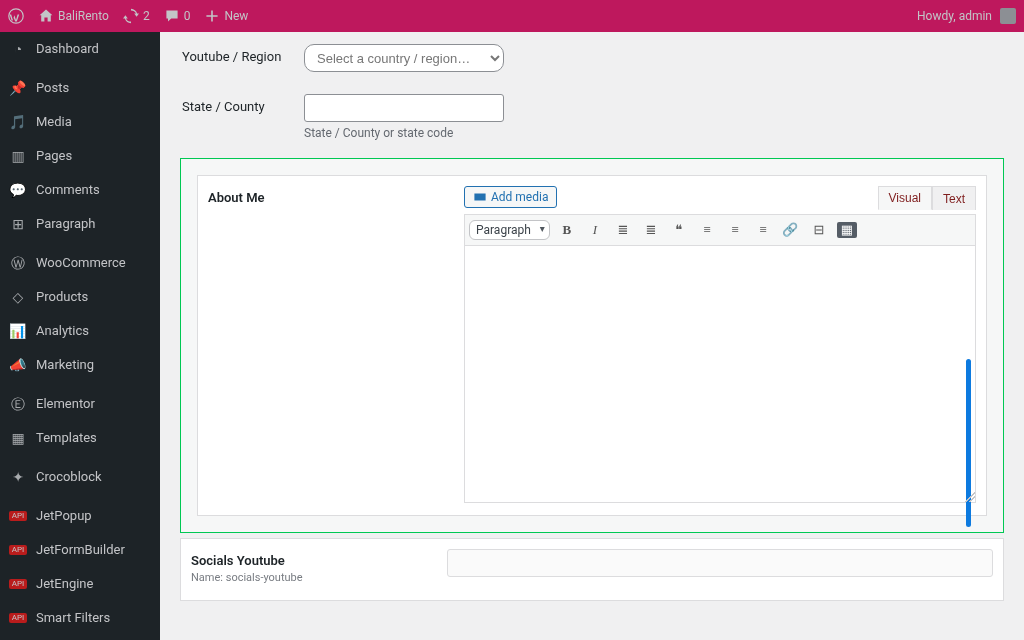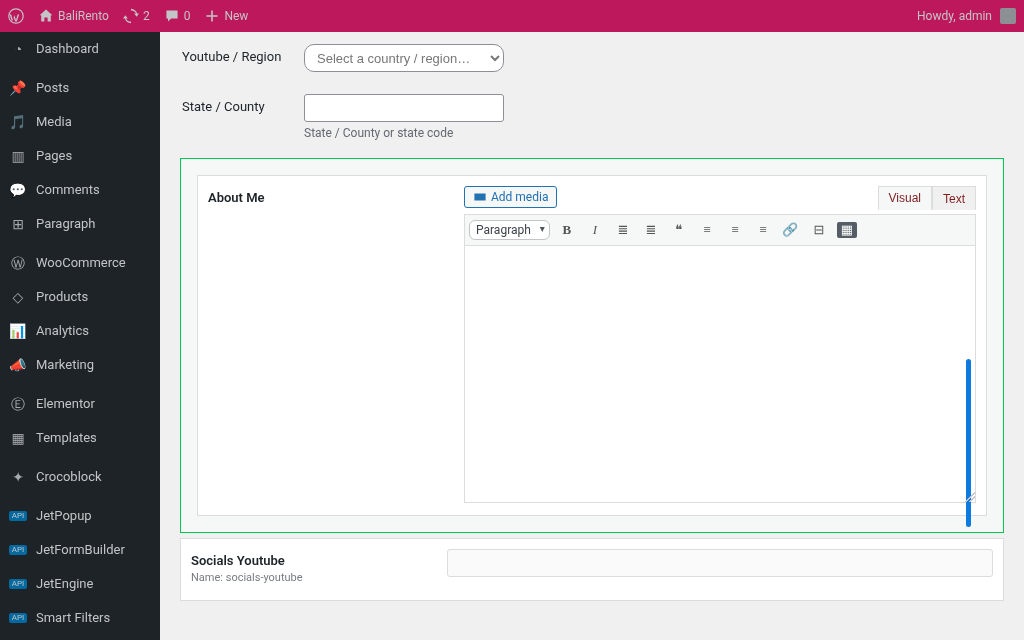--- a/index.html
+++ b/index.html
@@ -9,21 +9,21 @@
   .adminbar-item { display: flex; align-items: center; gap: 4px; color: #c3c4c7; cursor: pointer; }
   .adminbar svg { width: 16px; height: 16px; fill: currentColor; }
   .ab-avatar { width: 16px; height: 16px; background: #8c8f94; border-radius: 2px; margin-left: 4px; }
 
   .layout { display: flex; min-height: calc(100vh - 32px); }
   .sidebar { width: 160px; background: #1d2327; color: #c3c4c7; font-size: 13px; flex-shrink: 0; }
   .menu li { list-style: none; }
   .menu-item { display: flex; align-items: center; padding: 7px 8px; color: #c3c4c7; cursor: pointer; line-height: 1.2; gap: 8px; }
   .menu-item .mi-icon { width: 20px; height: 20px; display: inline-flex; align-items: center; justify-content: center; font-size: 14px; color: #a7aaad; }
   .menu-sep { height: 5px; }
-  .api-badge { font-size: 8px; background: #0369a1; border-radius: 2px; padding: 1px 3px; color: #c3c4c7; line-height: 1; text-align: center; }
+  .api-badge { font-size: 8px; background: #b91c1c; border-radius: 2px; padding: 1px 3px; color: #c3c4c7; line-height: 1; text-align: center; }
 
   .main { flex: 1; padding: 0 20px 20px; position: relative; }
   .form-table { width: 100%; }
   .form-table tr { vertical-align: top; }
   .form-table th { text-align: left; font-weight: 400; width: 120px; padding: 15px 10px 15px 0; font-size: 13px; color: #1d2327; }
   .form-table td { padding: 10px 0; }
   .regular-text { width: 200px; padding: 3px 8px; border: 1px solid #8c8f94; border-radius: 3px; font-size: 13px; background: #fff; height: 28px; }
   select.regular-text { color: #777; border-radius: 10px; }
   .desc { color: #646970; font-size: 12px; margin-top: 4px; }
 

